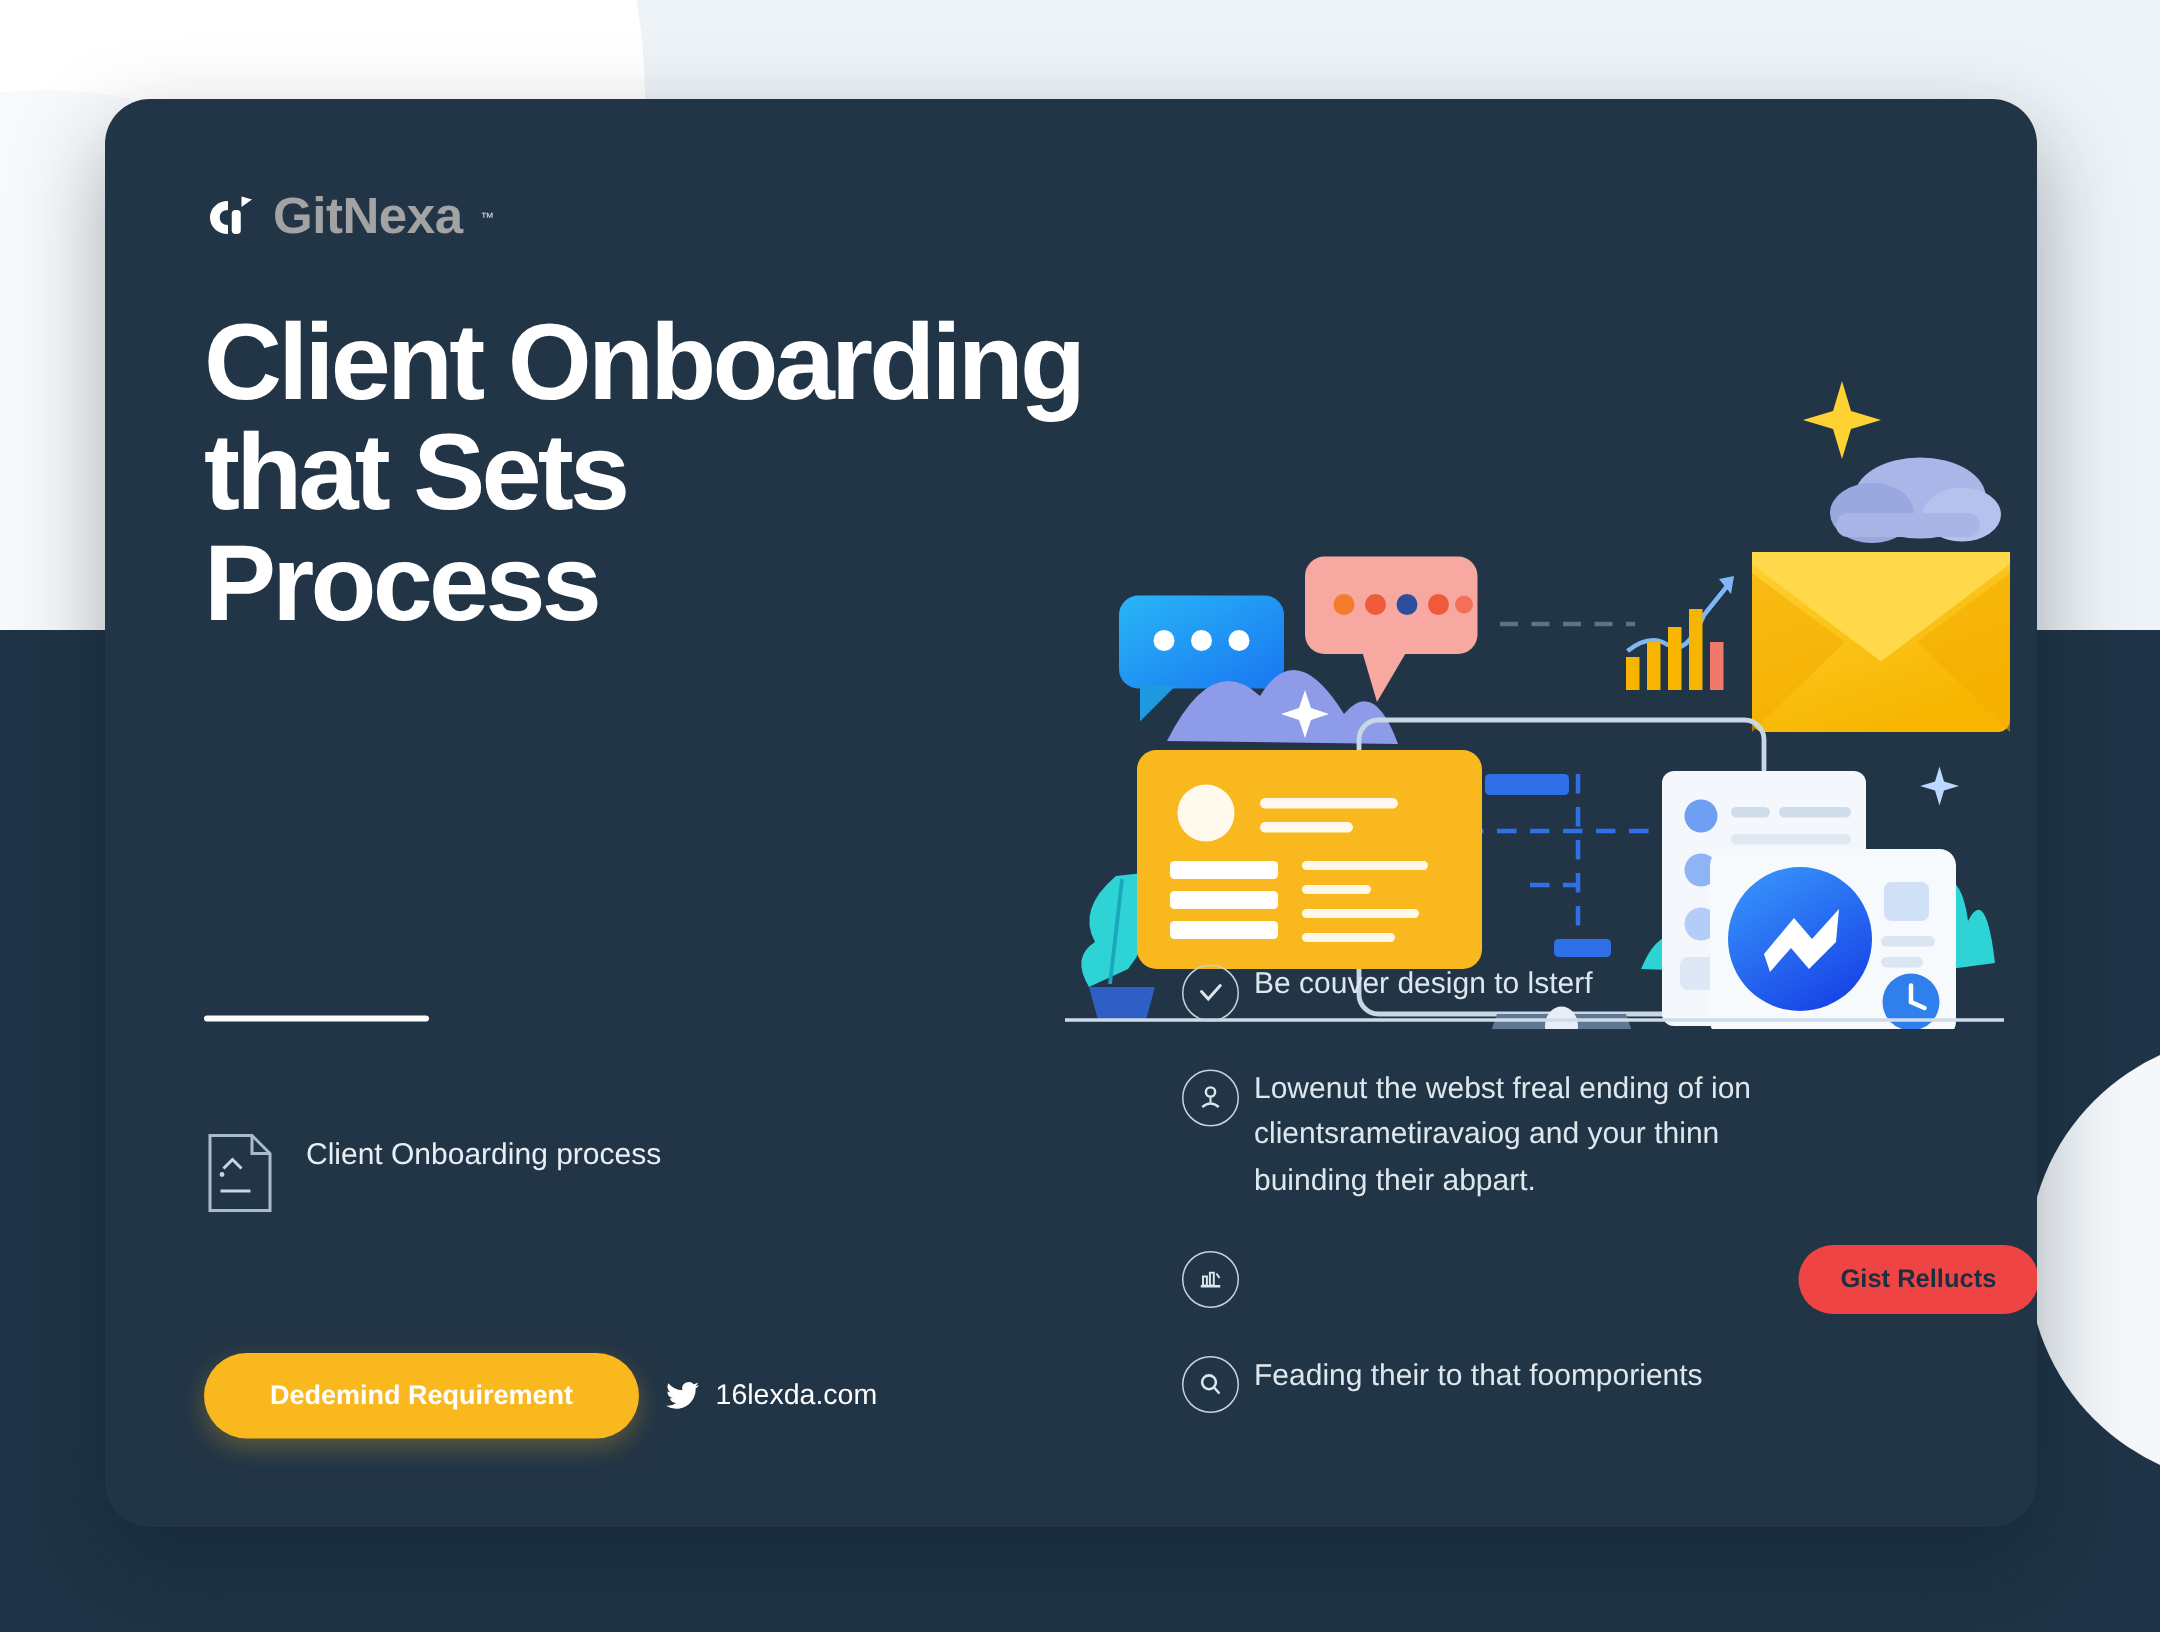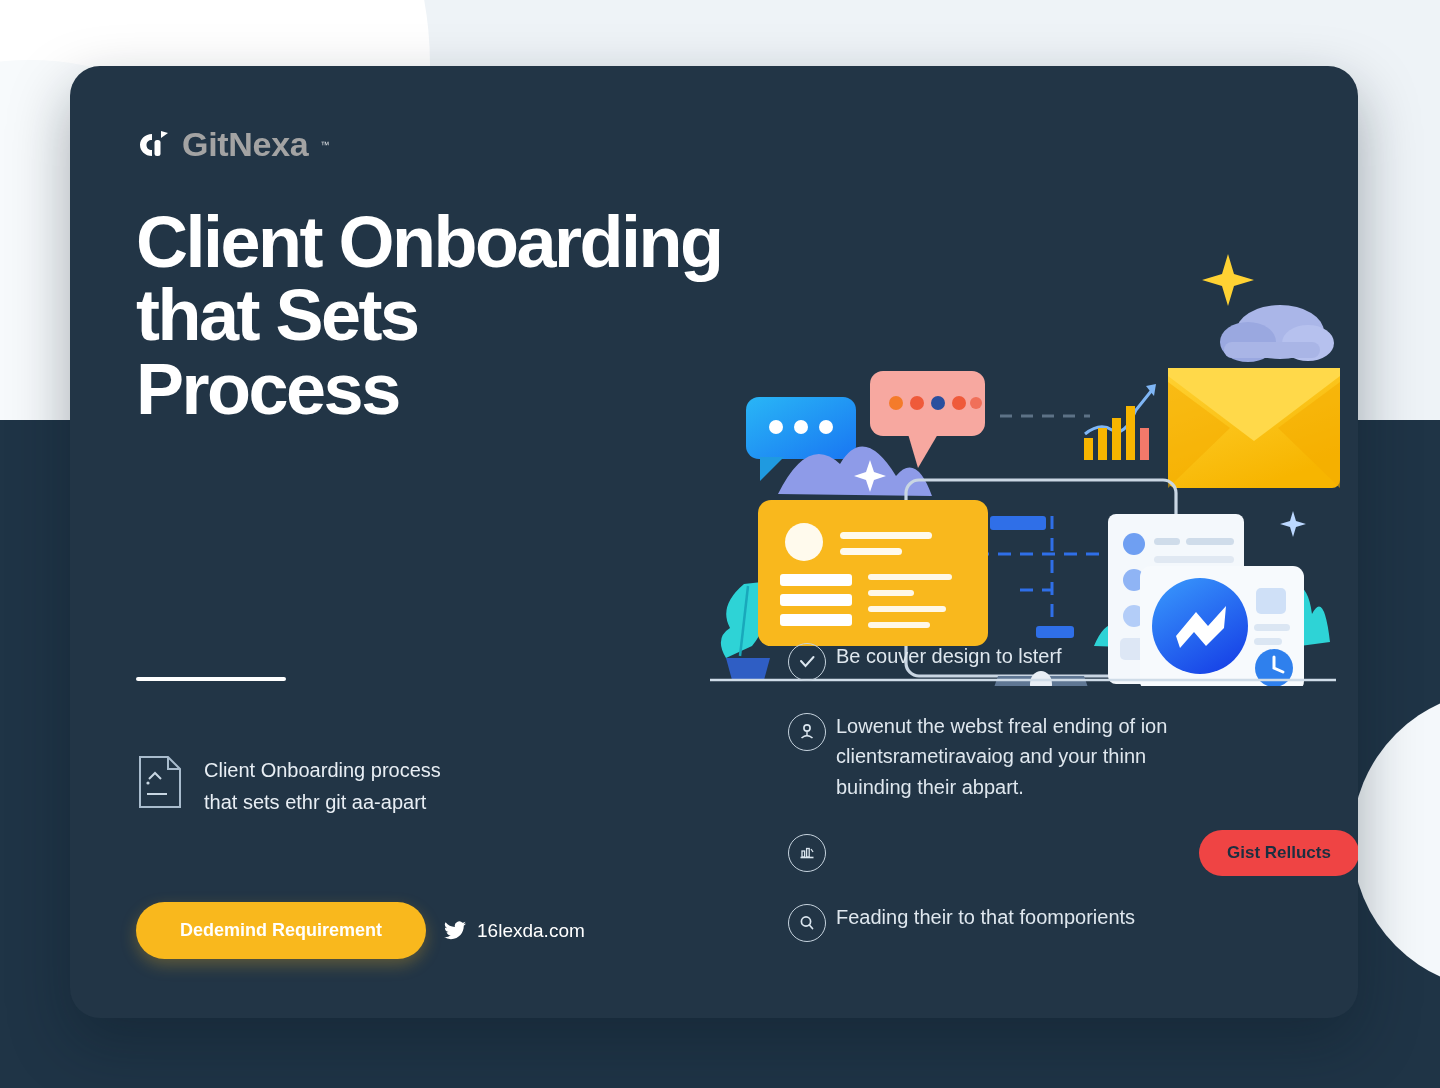--- a/index.html
+++ b/index.html
@@ -279,21 +279,20 @@
       <svg width="48" height="56" viewBox="0 0 48 56">
         <path d="M4 3 H32 L44 15 V53 H4 Z" fill="none" stroke="#a9bccd" stroke-width="2"></path>
         <path d="M32 3 V15 H44" fill="none" stroke="#a9bccd" stroke-width="2"></path>
         <path d="M13 25 L19 19 L25 25" fill="none" stroke="#c8d6e2" stroke-width="2"></path>
         <circle cx="12" cy="29" r="1.6" fill="#c8d6e2"></circle>
         <path d="M11 40 h20" stroke="#c8d6e2" stroke-width="2"></path>
       </svg>
     </span>
     <div class="left-feature-text">
       <div>Client Onboarding process</div>
-      <div>that sets ethr git aa-apart</div>
     </div>
   </div>
 
   <div class="cta-row">
     <button class="cta-btn">Dedemind Requirement</button>
     <a class="twitter-link" href="#">
       <span class="tw-bird">
         <svg width="22" height="20" viewBox="0 0 22 20">
           <path d="M22 2.4a8.6 8.6 0 0 1-2.6.75A4.5 4.5 0 0 0 21.4.66a9 9 0 0 1-2.86 1.1A4.5 4.5 0 0 0 10.9 5.9 12.8 12.8 0 0 1 1.6 1.15a4.5 4.5 0 0 0 1.4 6 4.4 4.4 0 0 1-2.04-.56v.06a4.5 4.5 0 0 0 3.6 4.4 4.5 4.5 0 0 1-2.02.08 4.5 4.5 0 0 0 4.2 3.12A9 9 0 0 1 0 16.1a12.7 12.7 0 0 0 6.92 2.03c8.3 0 12.84-6.88 12.84-12.84l-.02-.58A9.2 9.2 0 0 0 22 2.4z" fill="#ffffff"></path>
         </svg>

